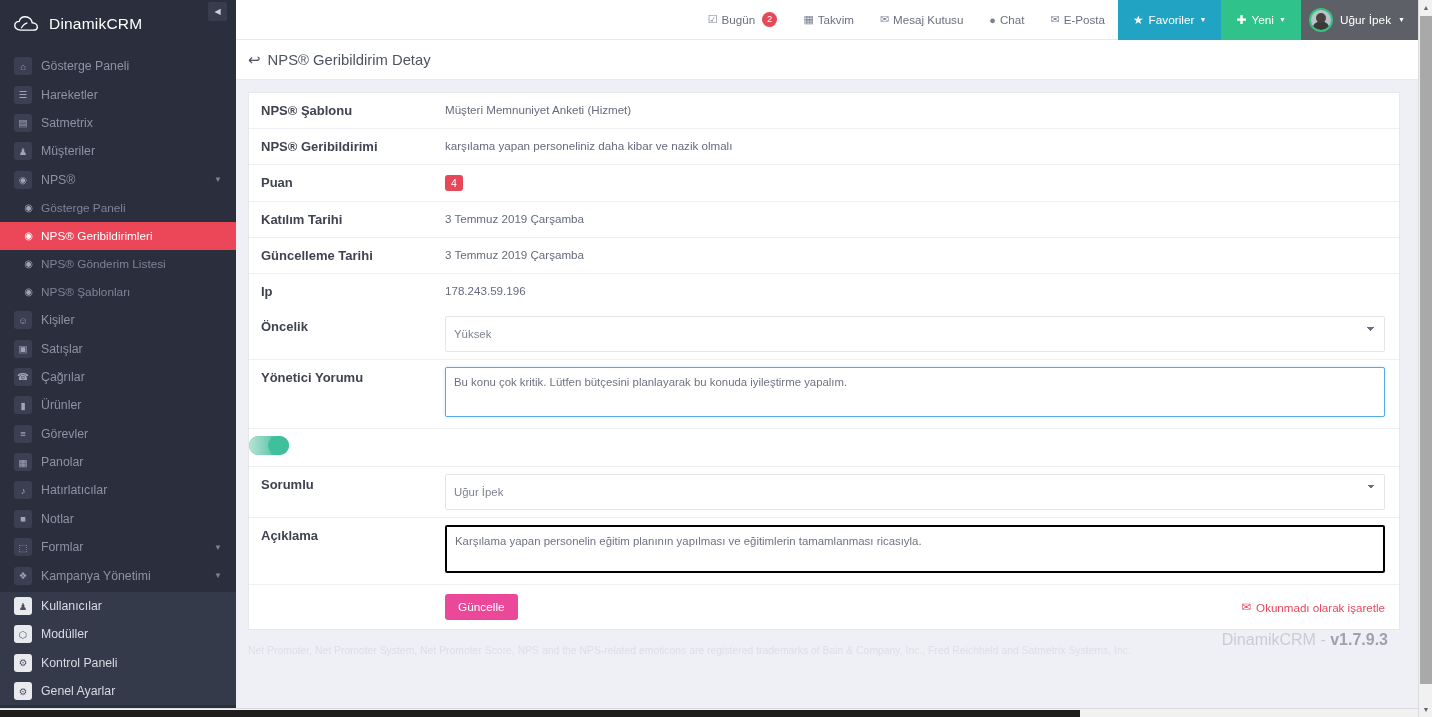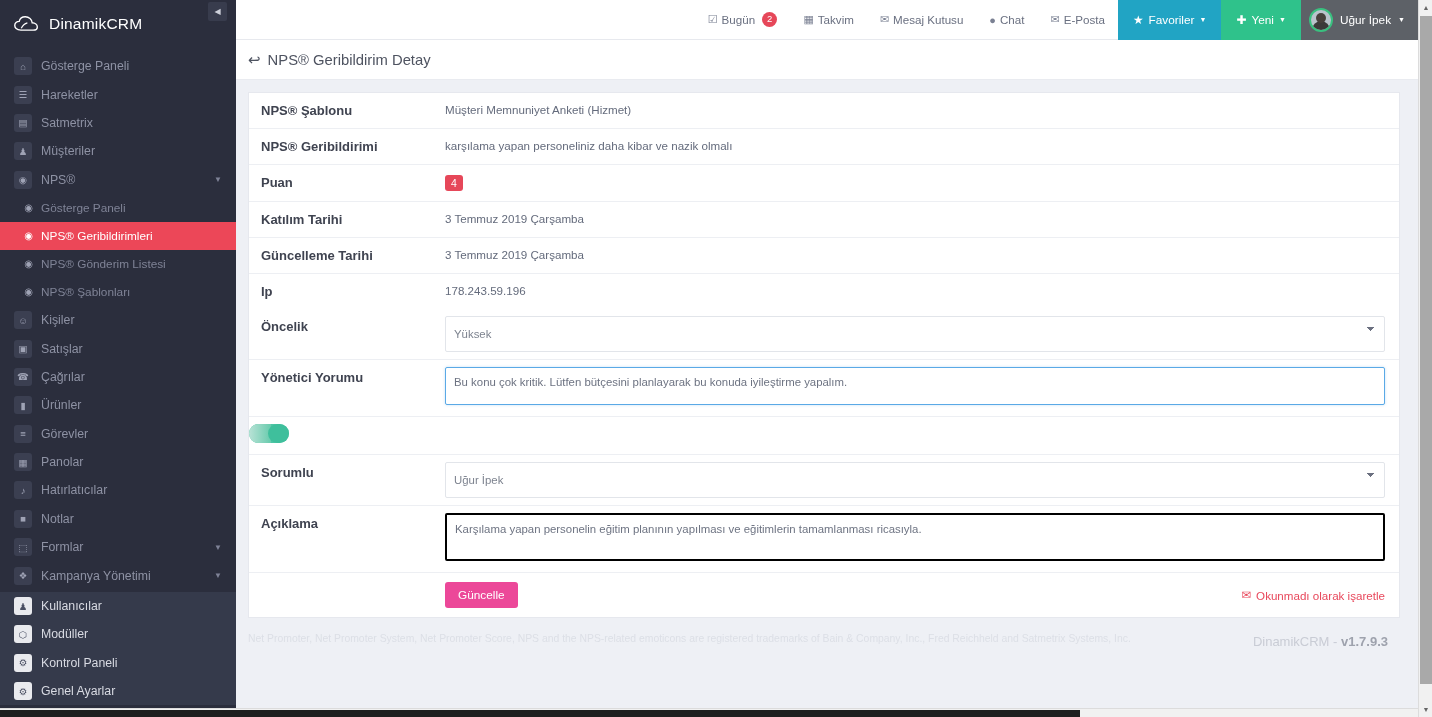--- a/index.html
+++ b/index.html
@@ -193,21 +193,21 @@
     color: #e8485c; font-size: 11.6px; cursor: pointer;
     display: flex; align-items: center; gap: 5px; white-space: nowrap;
   }
   .actions-row { display: flex; align-items: center; padding: 9px 14px 9px 0; }
   .footnote {
     margin: 14px 0 0 12px; font-size: 10.4px; color: #dcdfe6;
     line-height: 1.4;
   }
   .version {
     position: absolute; right: 30px; bottom: 68px;
-    font-size: 13px; color: #c9ccd5;
+    font-size: 16px; color: #c9ccd5;
   }
   .version b { color: #9ea2ad; }
 
   
   .vscroll {
     position: absolute; right: 0; top: 0; width: 14px; height: 717px;
     background: #f1f1f1; border-left: 1px solid #dcdcdc;
   }
   .vscroll .thumb {
     position: absolute; left: 1px; top: 16px;
@@ -428,21 +428,21 @@
       <div class="frow">
         <div class="flabel">Öncelik</div>
         <div class="fctl">
           <select class="sel" id="priority-select"><option>Düşük</option><option>Orta</option><option selected="">Yüksek</option></select>
         </div>
       </div>
 
       <div class="frow">
         <div class="flabel">Yönetici Yorumu</div>
         <div class="fctl">
-          <textarea class="ta focused" rows="3" style="height: 38px;">Bu konu çok kritik. Lütfen bütçesini planlayarak bu konuda iyileştirme yapalım.</textarea>
+          <textarea class="ta focused" rows="3" style="height: 50px;">Bu konu çok kritik. Lütfen bütçesini planlayarak bu konuda iyileştirme yapalım.</textarea>
         </div>
       </div>
 
       <div class="frow">
         <div class="fctl">
           <div class="switch">
             <div class="trackfade"></div><div class="knob"></div>
           </div>
         </div>
       </div>

